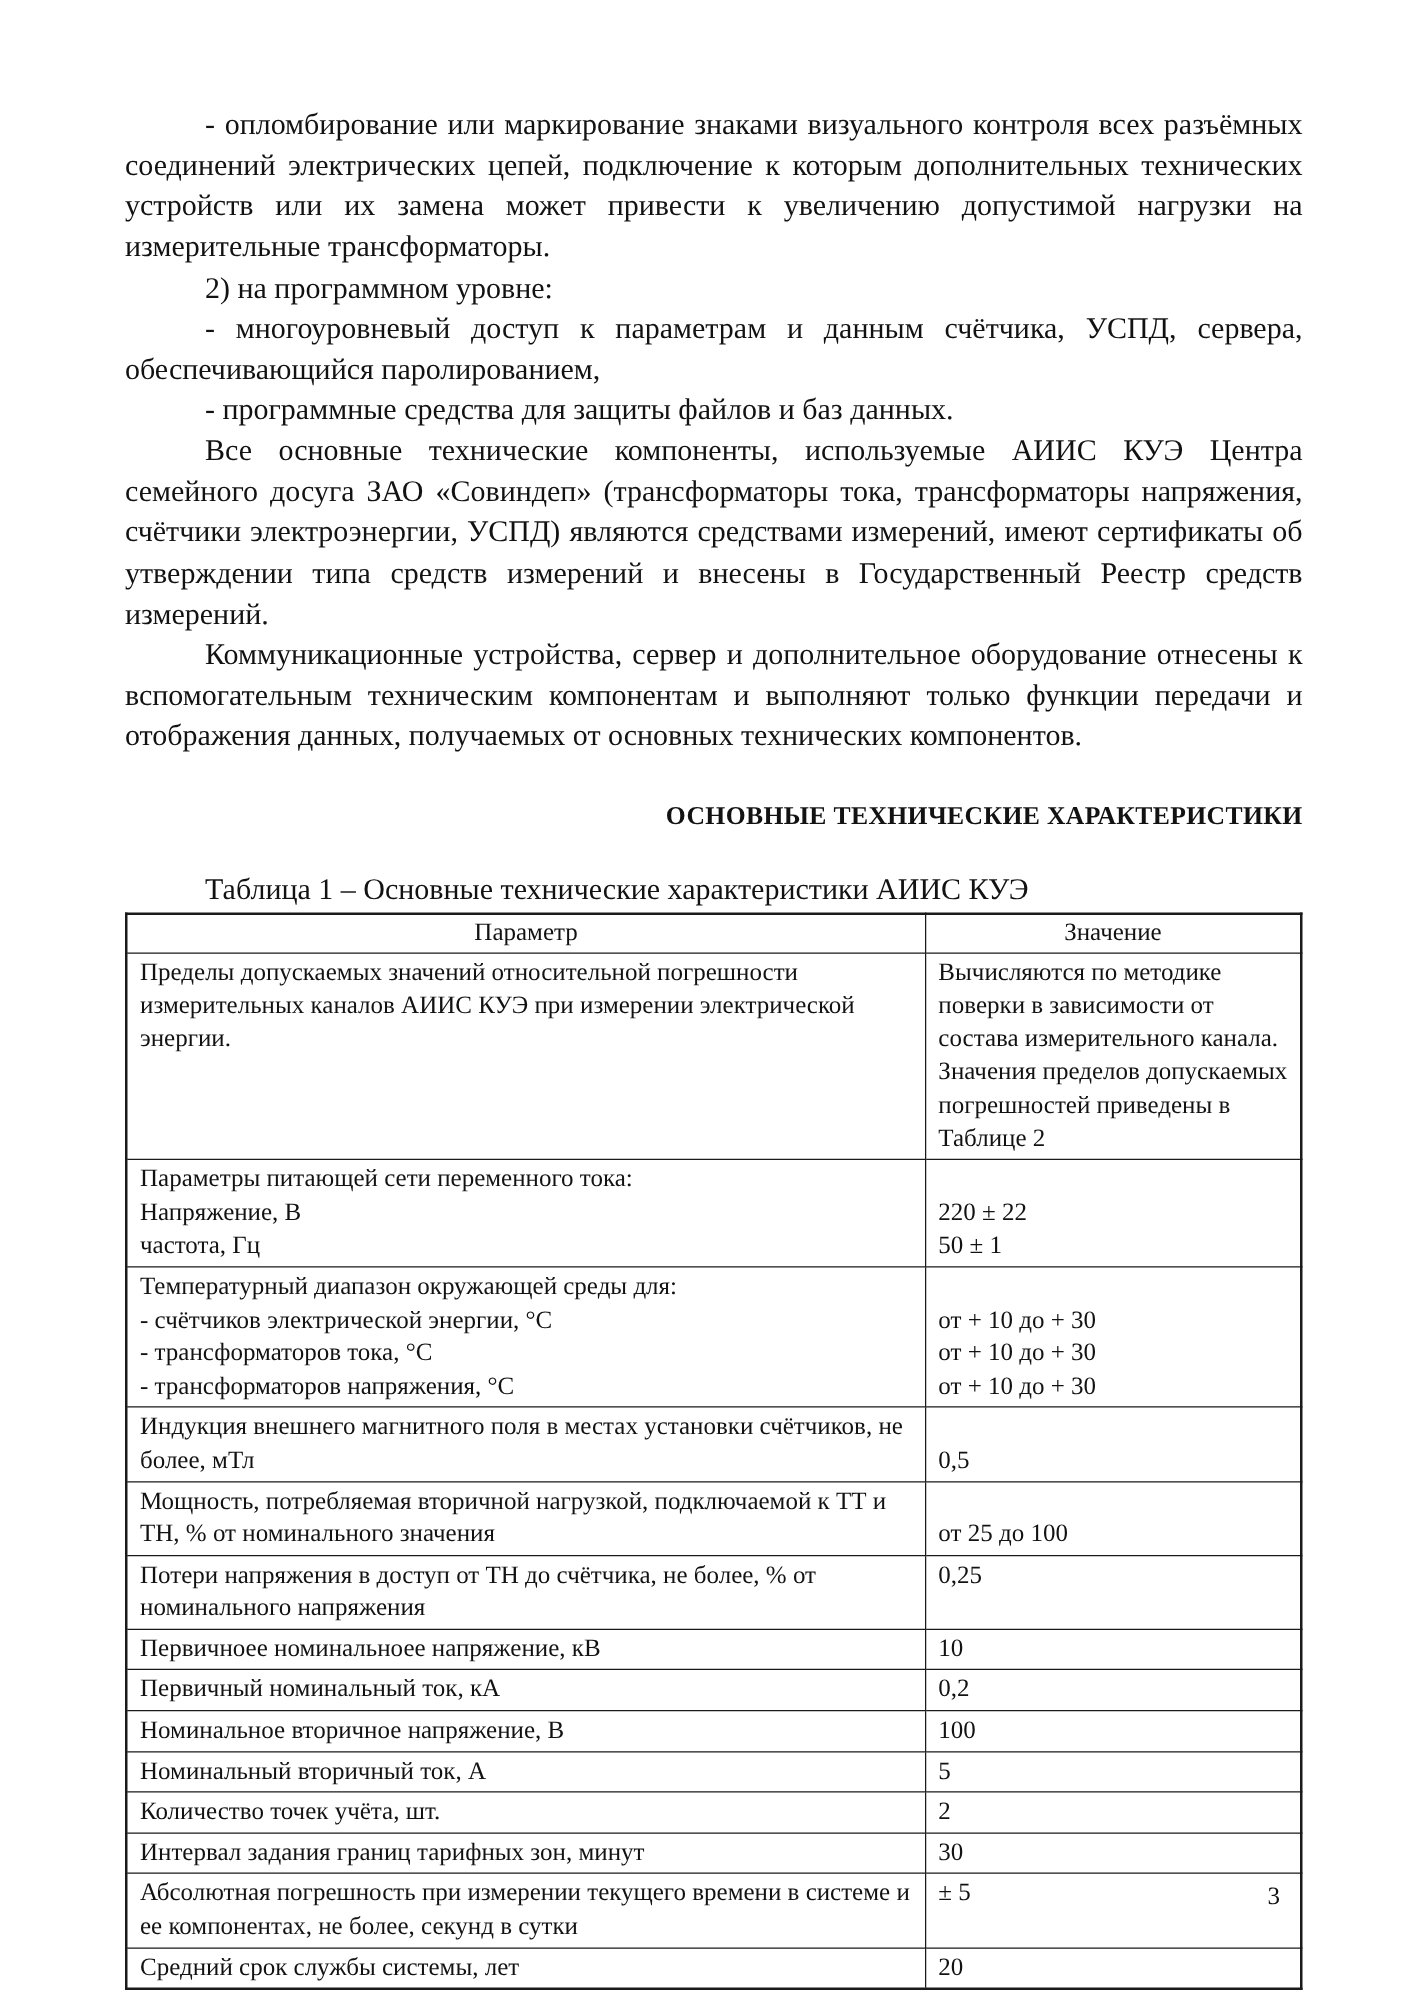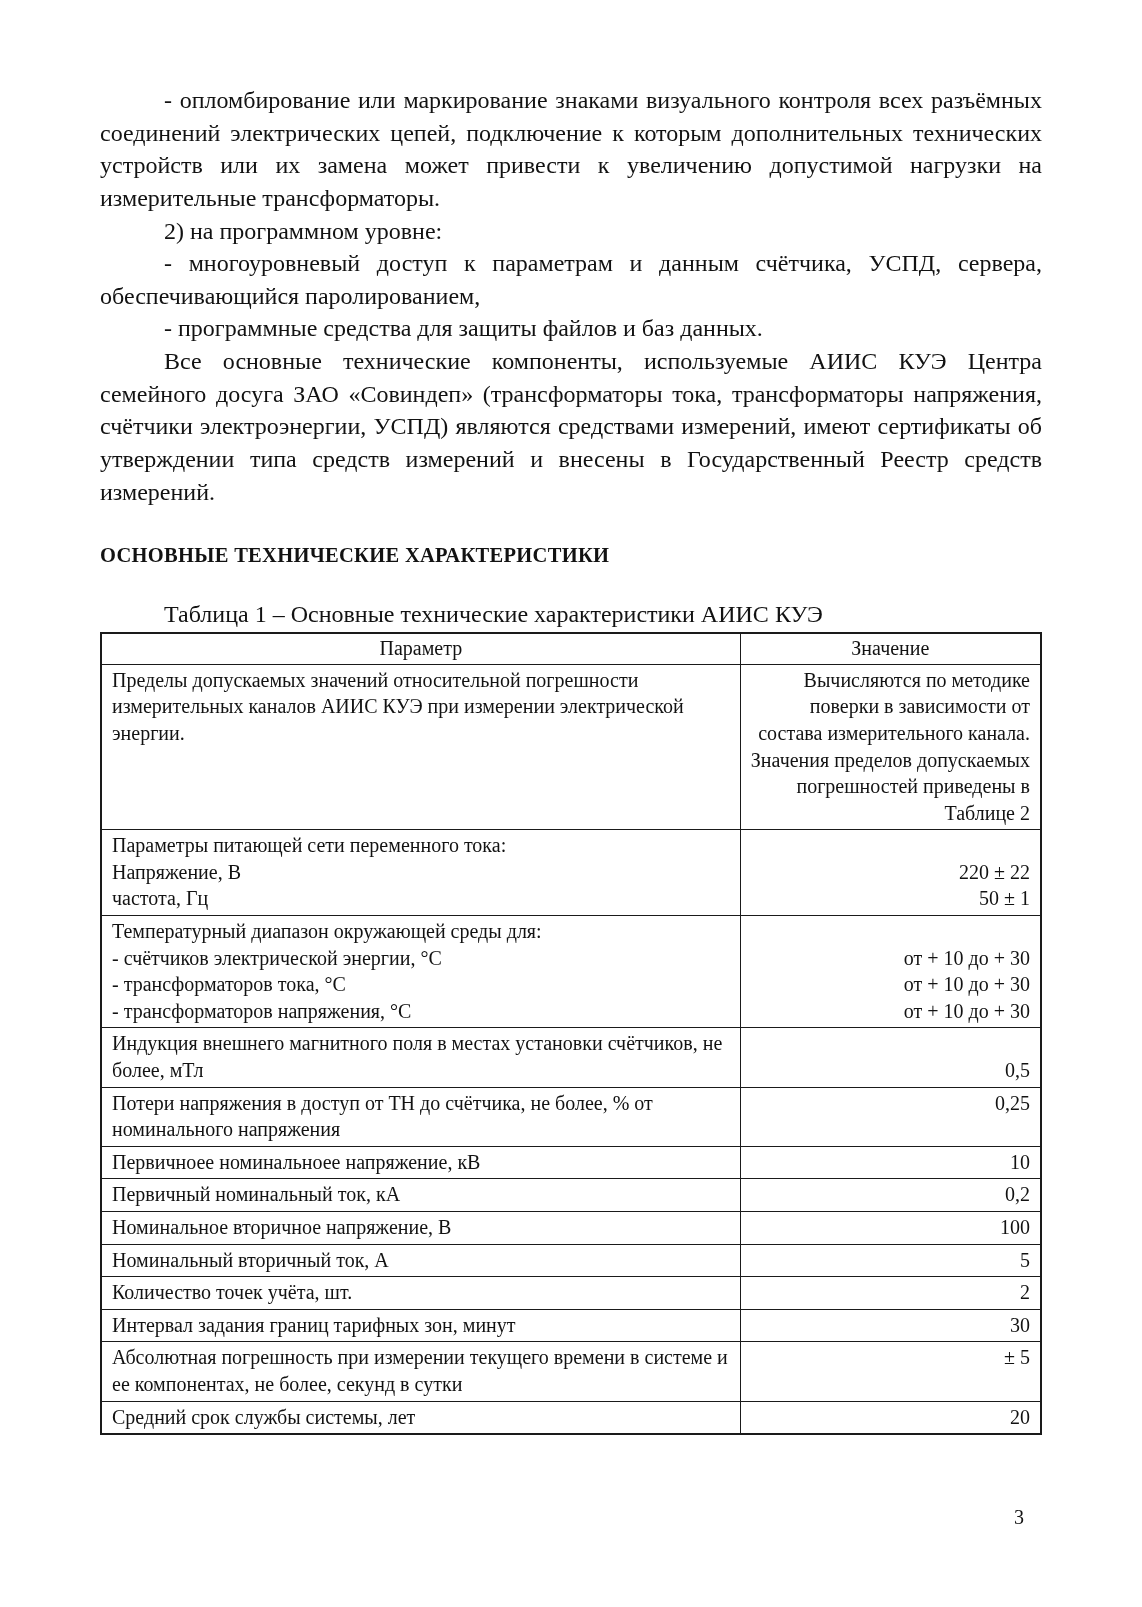--- a/index.html
+++ b/index.html
@@ -24,21 +24,21 @@
     font-size: 24px;
     line-height: 1.36;
     text-align: justify;
     text-indent: 64px;
     white-space: pre-line;
   }
   .heading {
     margin: 36px 0 0 0;
     font-size: 20.5px;
     font-weight: bold;
-    text-align: left;
+    text-align: right;
     letter-spacing: 0.3px;
   }
   .table-caption {
     margin: 34px 0 4px 0;
     font-size: 24px;
     text-indent: 64px;
   }
   table.spec {
     width: 100%;
     border-collapse: collapse;
@@ -56,21 +56,21 @@
   table.spec th {
     font-weight: normal;
     text-align: center;
     padding: 1px 6px 2px 6px;
   }
   td.param-cell {
     text-align: left;
     white-space: pre-line;
   }
   td.value-cell {
-    text-align: right;
+    text-align: left;
     white-space: pre-line;
   }
   col.c-param { width: 68%; }
   col.c-value { width: 32%; }
   .page-number {
     position: absolute;
     right: 118px;
     bottom: 78px;
     font-size: 20px;
   }
@@ -79,20 +79,21 @@
 <body>
 
 <div class="page">
 
   <div class="body-text" id="paragraphs-container">
       <p>- опломбирование или маркирование знаками визуального контроля всех разъёмных соединений электрических цепей, подключение к которым дополнительных технических устройств или их замена может привести к увеличению допустимой нагрузки на измерительные трансформаторы.</p>
       <p>2) на программном уровне:</p>
       <p>- многоуровневый доступ к параметрам и данным счётчика, УСПД, сервера, обеспечивающийся паролированием,</p>
       <p>- программные средства для защиты файлов и баз данных.</p>
       <p>Все основные технические компоненты, используемые АИИС КУЭ Центра семейного досуга ЗАО «Совиндеп» (трансформаторы тока, трансформаторы напряжения, счётчики электроэнергии, УСПД) являются средствами измерений, имеют сертификаты об утверждении типа средств измерений и внесены в Государственный Реестр средств измерений.</p>
+      <p>Коммуникационные устройства, сервер и дополнительное оборудование отнесены к вспомогательным техническим компонентам и выполняют только функции передачи и отображения данных, получаемых от основных технических компонентов.</p>
     </div>
 
   <h1 class="heading">ОСНОВНЫЕ ТЕХНИЧЕСКИЕ ХАРАКТЕРИСТИКИ</h1>
 
   <p class="table-caption">Таблица 1 – Основные технические характеристики АИИС КУЭ</p>
 
   <table class="spec">
     <colgroup>
       <col class="c-param">
       <col class="c-value">
@@ -125,20 +126,25 @@
 от + 10 до + 30
 от + 10 до + 30
 от + 10 до + 30</td>
         </tr>
         <tr>
           <td class="param-cell">Индукция внешнего магнитного поля в местах установки счётчиков, не более, мТл</td>
           <td class="value-cell">
 0,5</td>
         </tr>
         <tr>
+          <td class="param-cell">Мощность, потребляемая вторичной нагрузкой, подключаемой к ТТ и ТН, % от номинального значения</td>
+          <td class="value-cell">
+от 25 до 100</td>
+        </tr>
+        <tr>
           <td class="param-cell">Потери напряжения в доступ от ТН до счётчика, не более, % от номинального напряжения</td>
           <td class="value-cell">0,25</td>
         </tr>
         <tr>
           <td class="param-cell">Первичноее номинальноее напряжение, кВ</td>
           <td class="value-cell">10</td>
         </tr>
         <tr>
           <td class="param-cell">Первичный номинальный ток, кА</td>
           <td class="value-cell">0,2</td>

